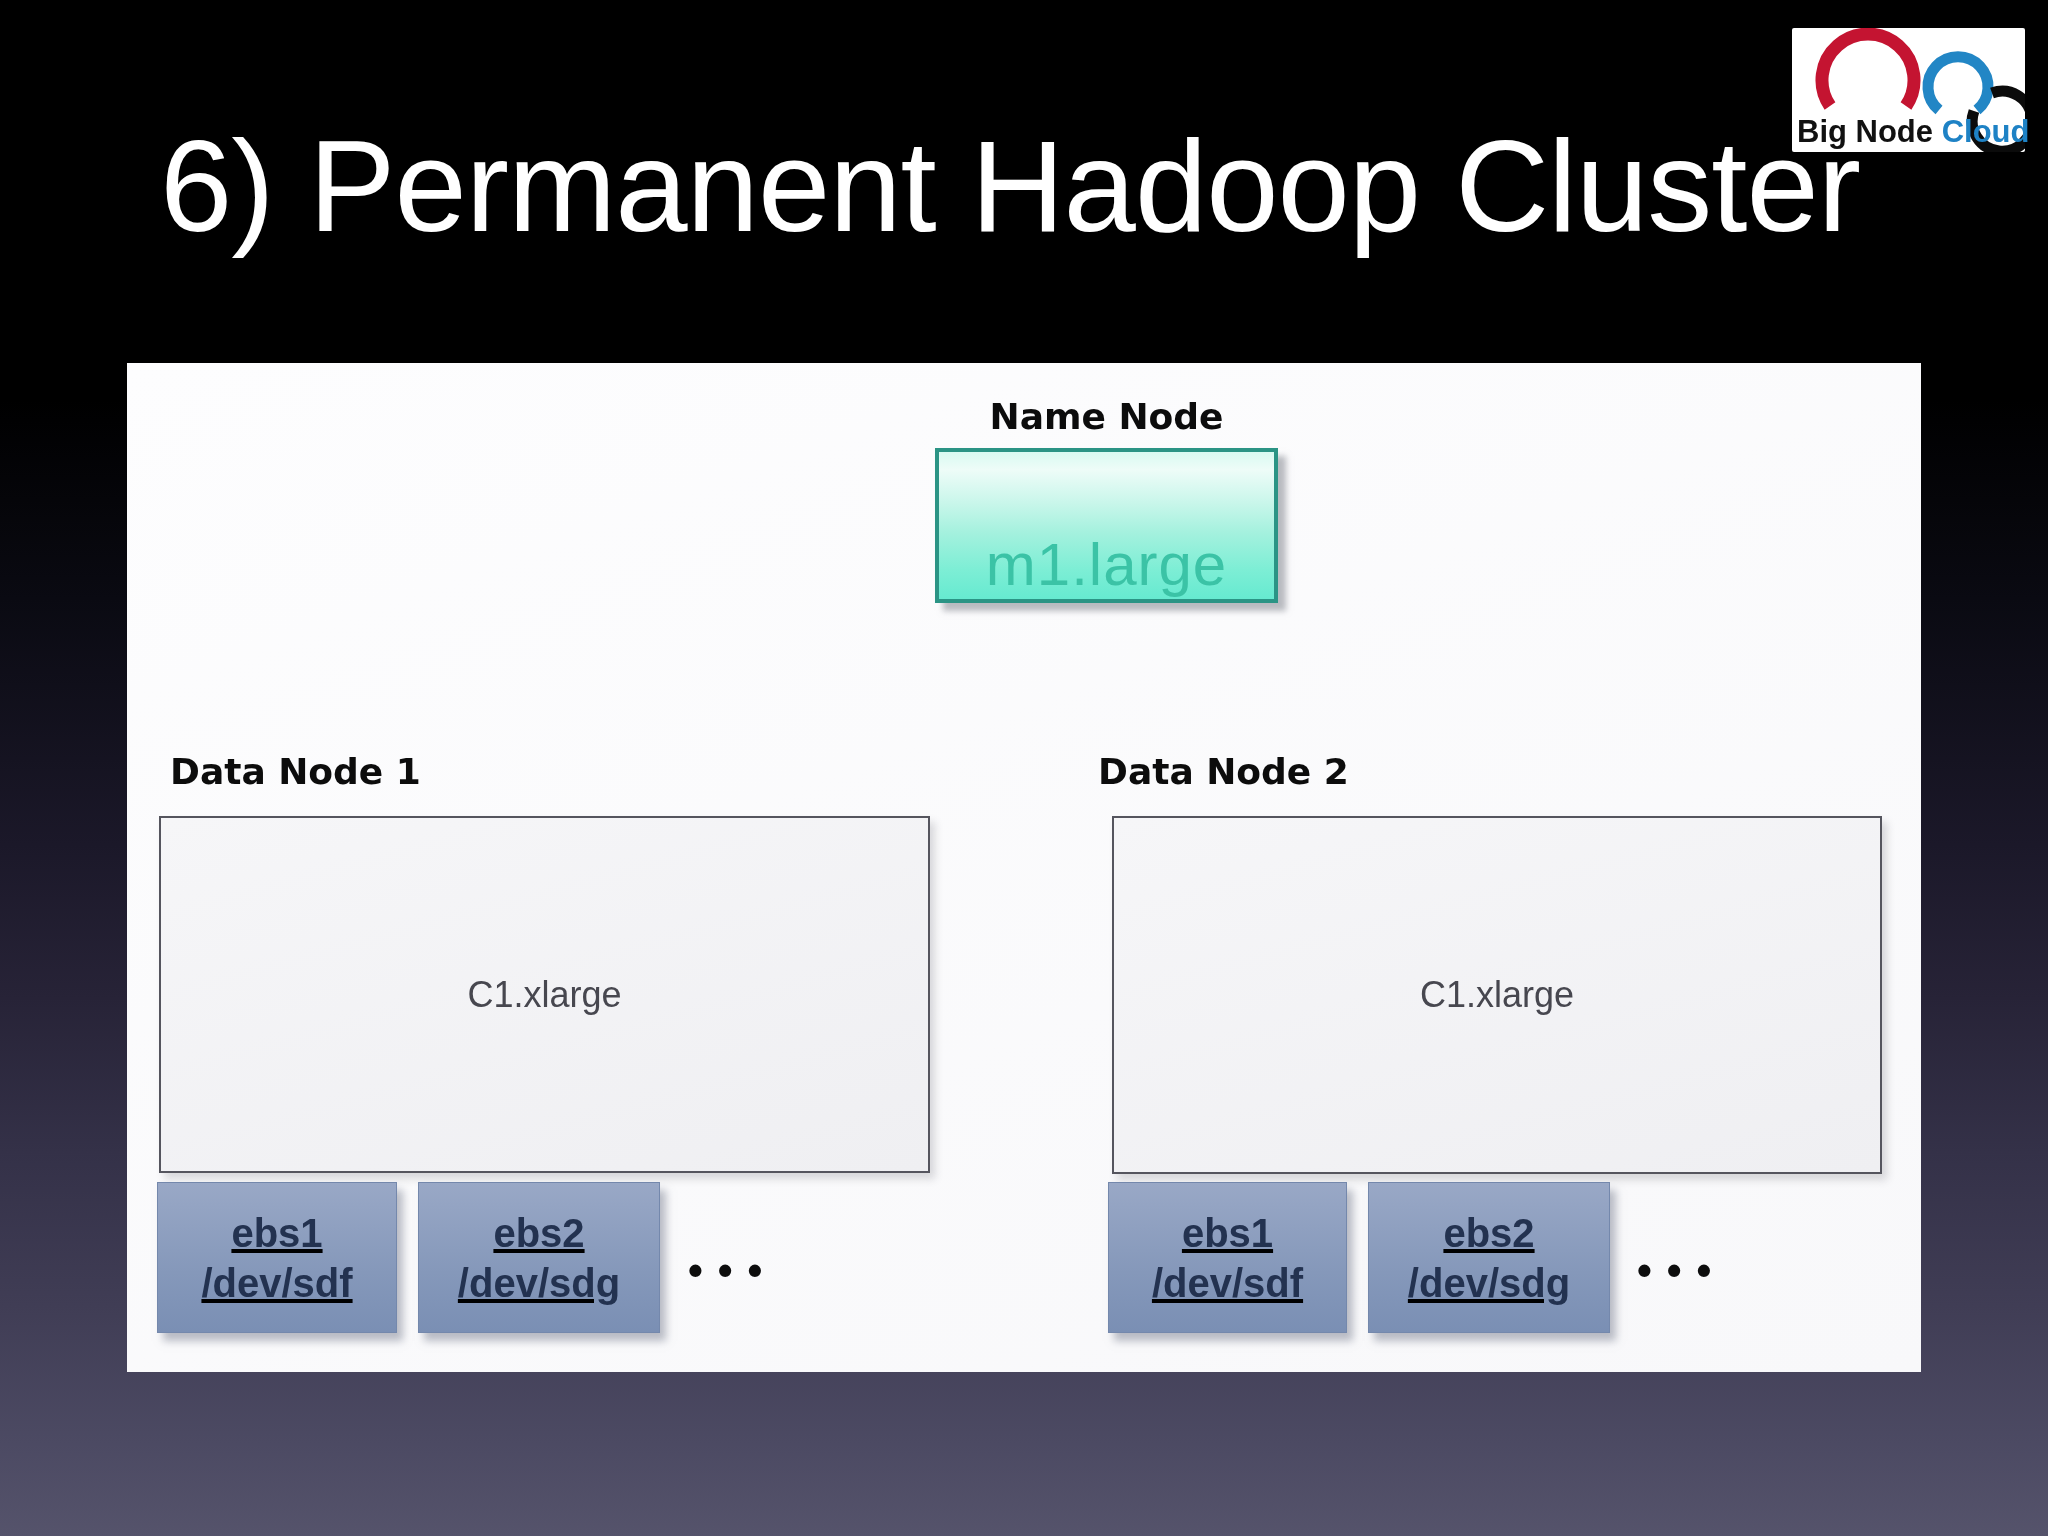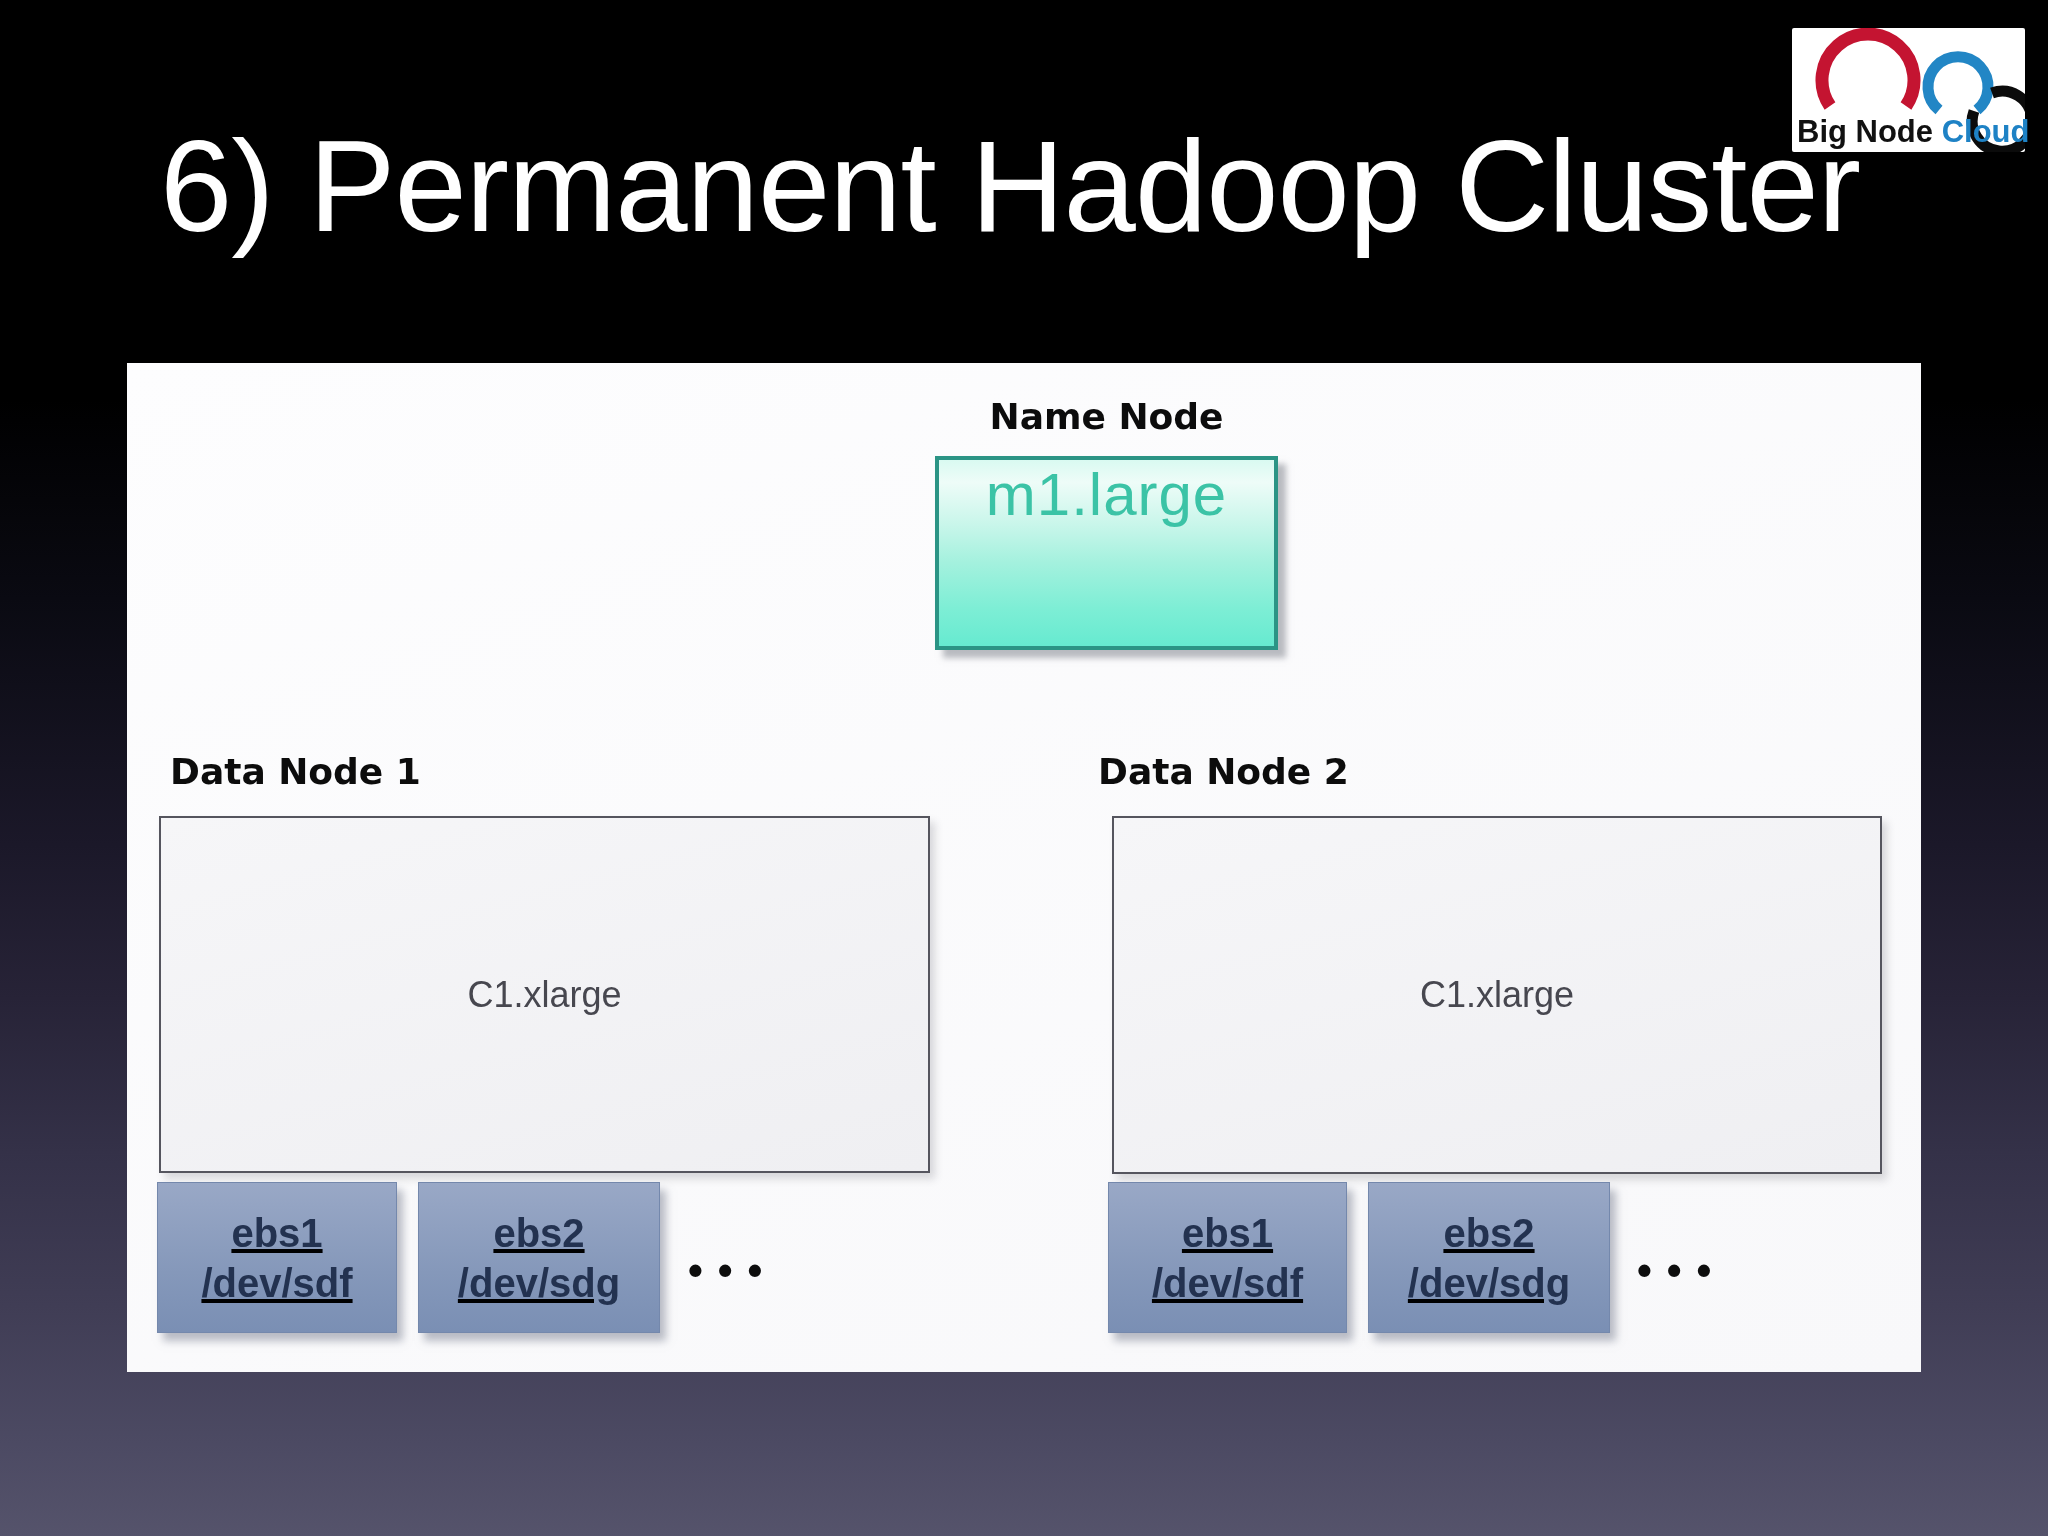--- a/index.html
+++ b/index.html
@@ -40,26 +40,26 @@
   .node-label{
     position:absolute;
     font-family:"DejaVu Sans",sans-serif;font-weight:bold;
     font-size:36px;color:#0c0c0c;white-space:nowrap;
   }
   .name-node-label{left:808px;top:33px;width:343px;text-align:center;}
   .dn1-label{left:43px;top:388px;}
   .dn2-label{left:971px;top:388px;}
 
   .name-node-box{
-    position:absolute;left:808px;top:93px;width:343px;height:194px;
+    position:absolute;left:808px;top:85px;width:343px;height:155px;
     box-sizing:border-box;border:4px solid #2b9485;
     background:linear-gradient(180deg,
       #d9faf1 0%, #eefcf8 12%, #c8f6ea 35%, #a4f1de 55%, #7deed5 80%, #66ead0 100%);
     box-shadow:8px 8px 6px rgba(130,133,142,0.55);
-    display:flex;align-items:flex-start;justify-content:center;
+    display:flex;align-items:flex-end;justify-content:center;
   }
   .name-node-box .instance{
     font-size:60px;letter-spacing:1px;color:#3bc3a6;white-space:nowrap;
   }
 
   .c1-box{
     position:absolute;top:453px;width:771px;height:357px;
     box-sizing:border-box;border:2px solid #55555e;
     background:linear-gradient(165deg,#f6f6f8 0%,#efeff2 100%);
     box-shadow:5px 6px 8px rgba(60,60,70,0.18);

